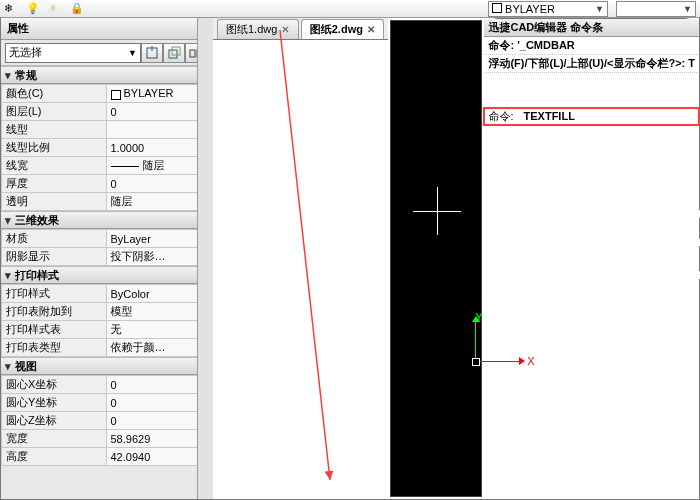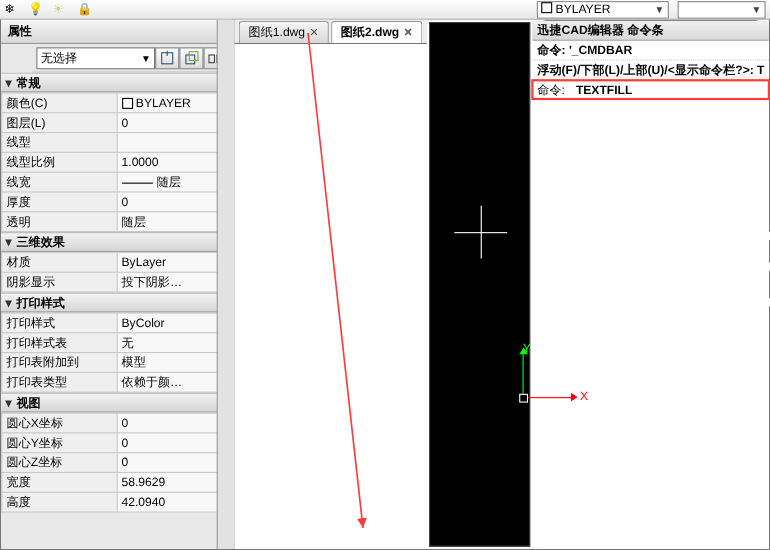--- a/index.html
+++ b/index.html
@@ -7,21 +7,21 @@
 .toolbar-top { height: 18px; background: linear-gradient(#fdfdfd,#e8e8e8); border-bottom: 1px solid #999; display: flex; align-items: center; padding: 0 4px; gap: 8px; }
 .tb-ico { width: 14px; height: 14px; display: inline-block; }
 .bylayer-dd { width: 120px; height: 16px; background: #fff; border: 1px solid #888; padding: 0 3px; display: flex; align-items: center; justify-content: space-between; }
 .bylayer-dd .swatch { width: 10px; height: 10px; background: #fff; border: 1px solid #000; display: inline-block; }
 .bylayer-dd .caret { font-size: 9px; color: #444; }
 
 .main-row { display: flex; height: 482px; border: 1px solid #777; border-top: none; }
 
 .prop-panel { width: 212px; background: #e8e8e8; border-right: 2px solid #777; display: flex; flex-direction: column; }
 .panel-title { height: 22px; background: linear-gradient(#f7f7f7,#d8d8d8); border-bottom: 1px solid #999; display: flex; align-items: center; padding: 0 6px; font-weight: bold; }
-.panel-toolbar { height: 26px; display: flex; align-items: center; gap: 0; padding: 2px 4px; background: #e8e8e8; border-bottom: 1px solid #bbb; margin-left: 28px; }
+.panel-toolbar { height: 26px; display: flex; align-items: center; gap: 0; padding: 2px 4px; background: #e8e8e8; border-bottom: 1px solid #bbb; }
 .sel-dd { flex: 1; height: 20px; background: #fff; border: 1px solid #777; display: flex; align-items: center; justify-content: space-between; padding: 0 3px; }
 .sel-dd .caret { font-size: 9px; }
 .pt-btn { width: 22px; height: 20px; border: 1px solid #888; background: linear-gradient(#fdfdfd,#dcdcdc); display: flex; align-items: center; justify-content: center; }
 .prop-scroll { flex: 1; overflow-y: auto; background: #e8e8e8; }
 .group-header { background: linear-gradient(#f2f2f2,#d6d6d6); border-top: 1px solid #bbb; border-bottom: 1px solid #999; height: 18px; display: flex; align-items: center; padding: 0 4px; font-weight: bold; }
 .group-header .chev { width: 10px; color: #333; }
 .group-table { width: 100%; border-collapse: collapse; }
 .group-table td { border: 1px solid #c8c8c8; background: #f8f8f8; height: 18px; padding: 0 4px; vertical-align: middle; }
 .group-table td.k { width: 50%; color: #000; background: #efefef; }
 .group-table td.v { color: #000; }
@@ -48,21 +48,21 @@
 .ucs .xarr { position: absolute; left: 44px; top: 46px; width: 0; height: 0; border-top: 4px solid transparent; border-bottom: 4px solid transparent; border-left: 6px solid #f00; }
 .big-digits { position: absolute; left: 150px; top: 173px; color: #fff; font-family: monospace; font-size: 90px; letter-spacing: 14px; font-weight: 100; }
 
 
 .anno-line { position: absolute; z-index: 50; pointer-events: none; }
 
 
 .cmdbar { border-top: 1px solid #777; background: #fff; font-family: SimSun, monospace; border-radius: 15px; }
 .cmdbar .cb-title { background: linear-gradient(#f0f0f0,#d8d8d8); border-bottom: 1px solid #999; padding: 1px 4px; font-weight: bold; }
 .cmdbar .cb-line { padding: 1px 4px; border-bottom: 1px dotted #ccc; font-size: 11px; font-weight: bold; }
-.cmdbar .cb-input { padding: 1px 4px; font-size: 12px; }
+.cmdbar .cb-input { padding: 1px 4px; font-size: 12px; margin-top: 35px; }
 .cb-highlight { outline: 2px solid #ff3b3b; outline-offset: -1px; }
 
 
 .sb-stub { position: absolute; right: -2px; top: 0; bottom: 0; width: 16px; background: #e2e2e2; border-left: 1px solid #999; }
 </style>
 </head>
 <body>
 
 <div class="toolbar-top">
   <span class="tb-ico">❄</span>
@@ -165,26 +165,26 @@
           <span class="chev">▾</span>
           <span>打印样式</span>
         </div>
       <table class="group-table">
         <tbody>
             <tr>
               <td class="k">打印样式</td>
               <td class="v">ByColor</td>
             </tr>
         <tr>
+              <td class="k">打印表附加到</td>
+              <td class="v">模型</td>
+            </tr>
+        <tr>
               <td class="k">打印样式表</td>
               <td class="v">无</td>
-            </tr>
-        <tr>
-              <td class="k">打印表附加到</td>
-              <td class="v">模型</td>
             </tr>
         <tr>
               <td class="k">打印表类型</td>
               <td class="v">依赖于颜…</td>
             </tr>
       </tbody>
         </table>
       <div class="group-header">
           <span class="chev">▾</span>
           <span>视图</span>

